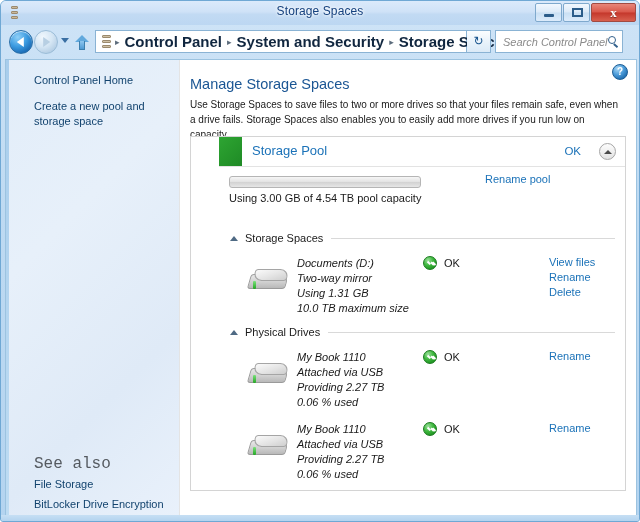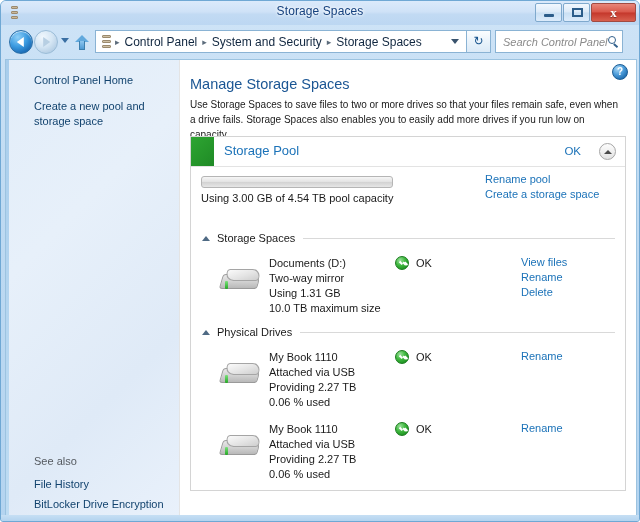--- a/index.html
+++ b/index.html
@@ -200,24 +200,25 @@
     width: 9px; height: 3px;
     background: #cfc0a5;
     border: 1px solid #9b8a6d;
     box-sizing: border-box;
     border-radius: 1px;
   }
   .addr-icon .b1 { top: 0; }
   .addr-icon .b2 { top: 5px; }
   .addr-icon .b3 { top: 10px; }
   .crumb {
-    font-size: 12px;
+    font-size: 15px;
     color: #10263f;
     padding: 2px 3px;
     white-space: nowrap;
+    font-weight: bold;
   }
   .crumb-sep {
     color: #5b6b7b;
     font-size: 9px;
     padding: 0 2px;
     user-select: none;
   }
   .addr-caret {
     margin-left: auto;
     margin-right: 7px;
@@ -313,22 +314,23 @@
     width: 136px;
     font-size: 11px;
     color: #12436e;
     line-height: 15px;
   }
   .side-link-1 { top: 13px; }
   .side-link-2 { top: 39px; }
   .seealso-label {
     position: absolute;
     left: 28px; top: 395px;
-    font-size: 11px;
+    font-size: 16px;
     color: #555a60;
+    font-family: Liberation Mono, monospace;
   }
   .seealso-1 { top: 417px; }
   .seealso-2 { top: 437px; }
 
   
   .main {
     position: absolute;
     left: 175px; top: 0;
     right: 0; bottom: 0;
     background: #ffffff;
@@ -363,20 +365,21 @@
   }
 
   
   .pool-panel {
     position: absolute;
     left: 9px; top: 76px;
     width: 436px; height: 355px;
     border: 1px solid #d4d4d4;
     box-sizing: border-box;
     background: #ffffff;
+    padding-left: 28px;
   }
   .pool-header {
     position: relative;
     height: 29px;
     border-bottom: 1px solid #e3e3e3;
     background: #ffffff;
   }
   .pool-swatch {
     position: absolute;
     left: 0; top: 0;
@@ -523,20 +526,21 @@
   .drive-lines {
     position: absolute;
     left: 78px; top: 6px;
     width: 150px;
   }
   .drive-lines div {
     font-size: 11px;
     color: #1a1a1a;
     line-height: 15px;
     white-space: nowrap;
+    font-style: italic;
   }
   .drive-status {
     position: absolute;
     left: 204px; top: 6px;
     display: flex;
     align-items: center;
   }
   .status-icon {
     width: 14px; height: 14px;
     border-radius: 50%;
@@ -644,21 +648,21 @@
       </div>
     </div>
   </div>
 
   <div class="content-area">
 
     <div class="sidebar">
       <div class="side-link side-link-2">Create a new pool and storage space</div>
       <div class="side-link side-link-1">Control Panel Home</div>
       <div class="seealso-label">See also</div>
-      <div class="side-link seealso-1">File History</div>
+      <div class="side-link seealso-1">File Storage</div>
       <div class="side-link seealso-2">BitLocker Drive Encryption</div>
     </div>
 
     <div class="main">
       <div class="help-icon">?</div>
       <div class="page-title">Manage Storage Spaces</div>
       <div class="page-desc">Use Storage Spaces to save files to two or more drives so that your files remain safe, even when a drive fails. Storage Spaces also enables you to easily add more drives if you run low on capacity.</div>
 
       <div class="pool-panel">
 
@@ -671,21 +675,20 @@
           </div>
         </div>
 
         <div class="capacity-row">
           <div class="progress-track">
             <div class="progress-fill" style="width: 0%;"></div>
           </div>
           <div class="capacity-text">Using 3.00 GB of 4.54 TB pool capacity</div>
           <div class="pool-links">
             <a>Rename pool</a>
-            <a>Create a storage space</a>
           </div>
         </div>
 
         <div class="group">
           <div class="group-header">
             <div class="group-chev"></div>
             <div class="group-title">Storage Spaces</div>
             <div class="group-rule"></div>
           </div>
 

